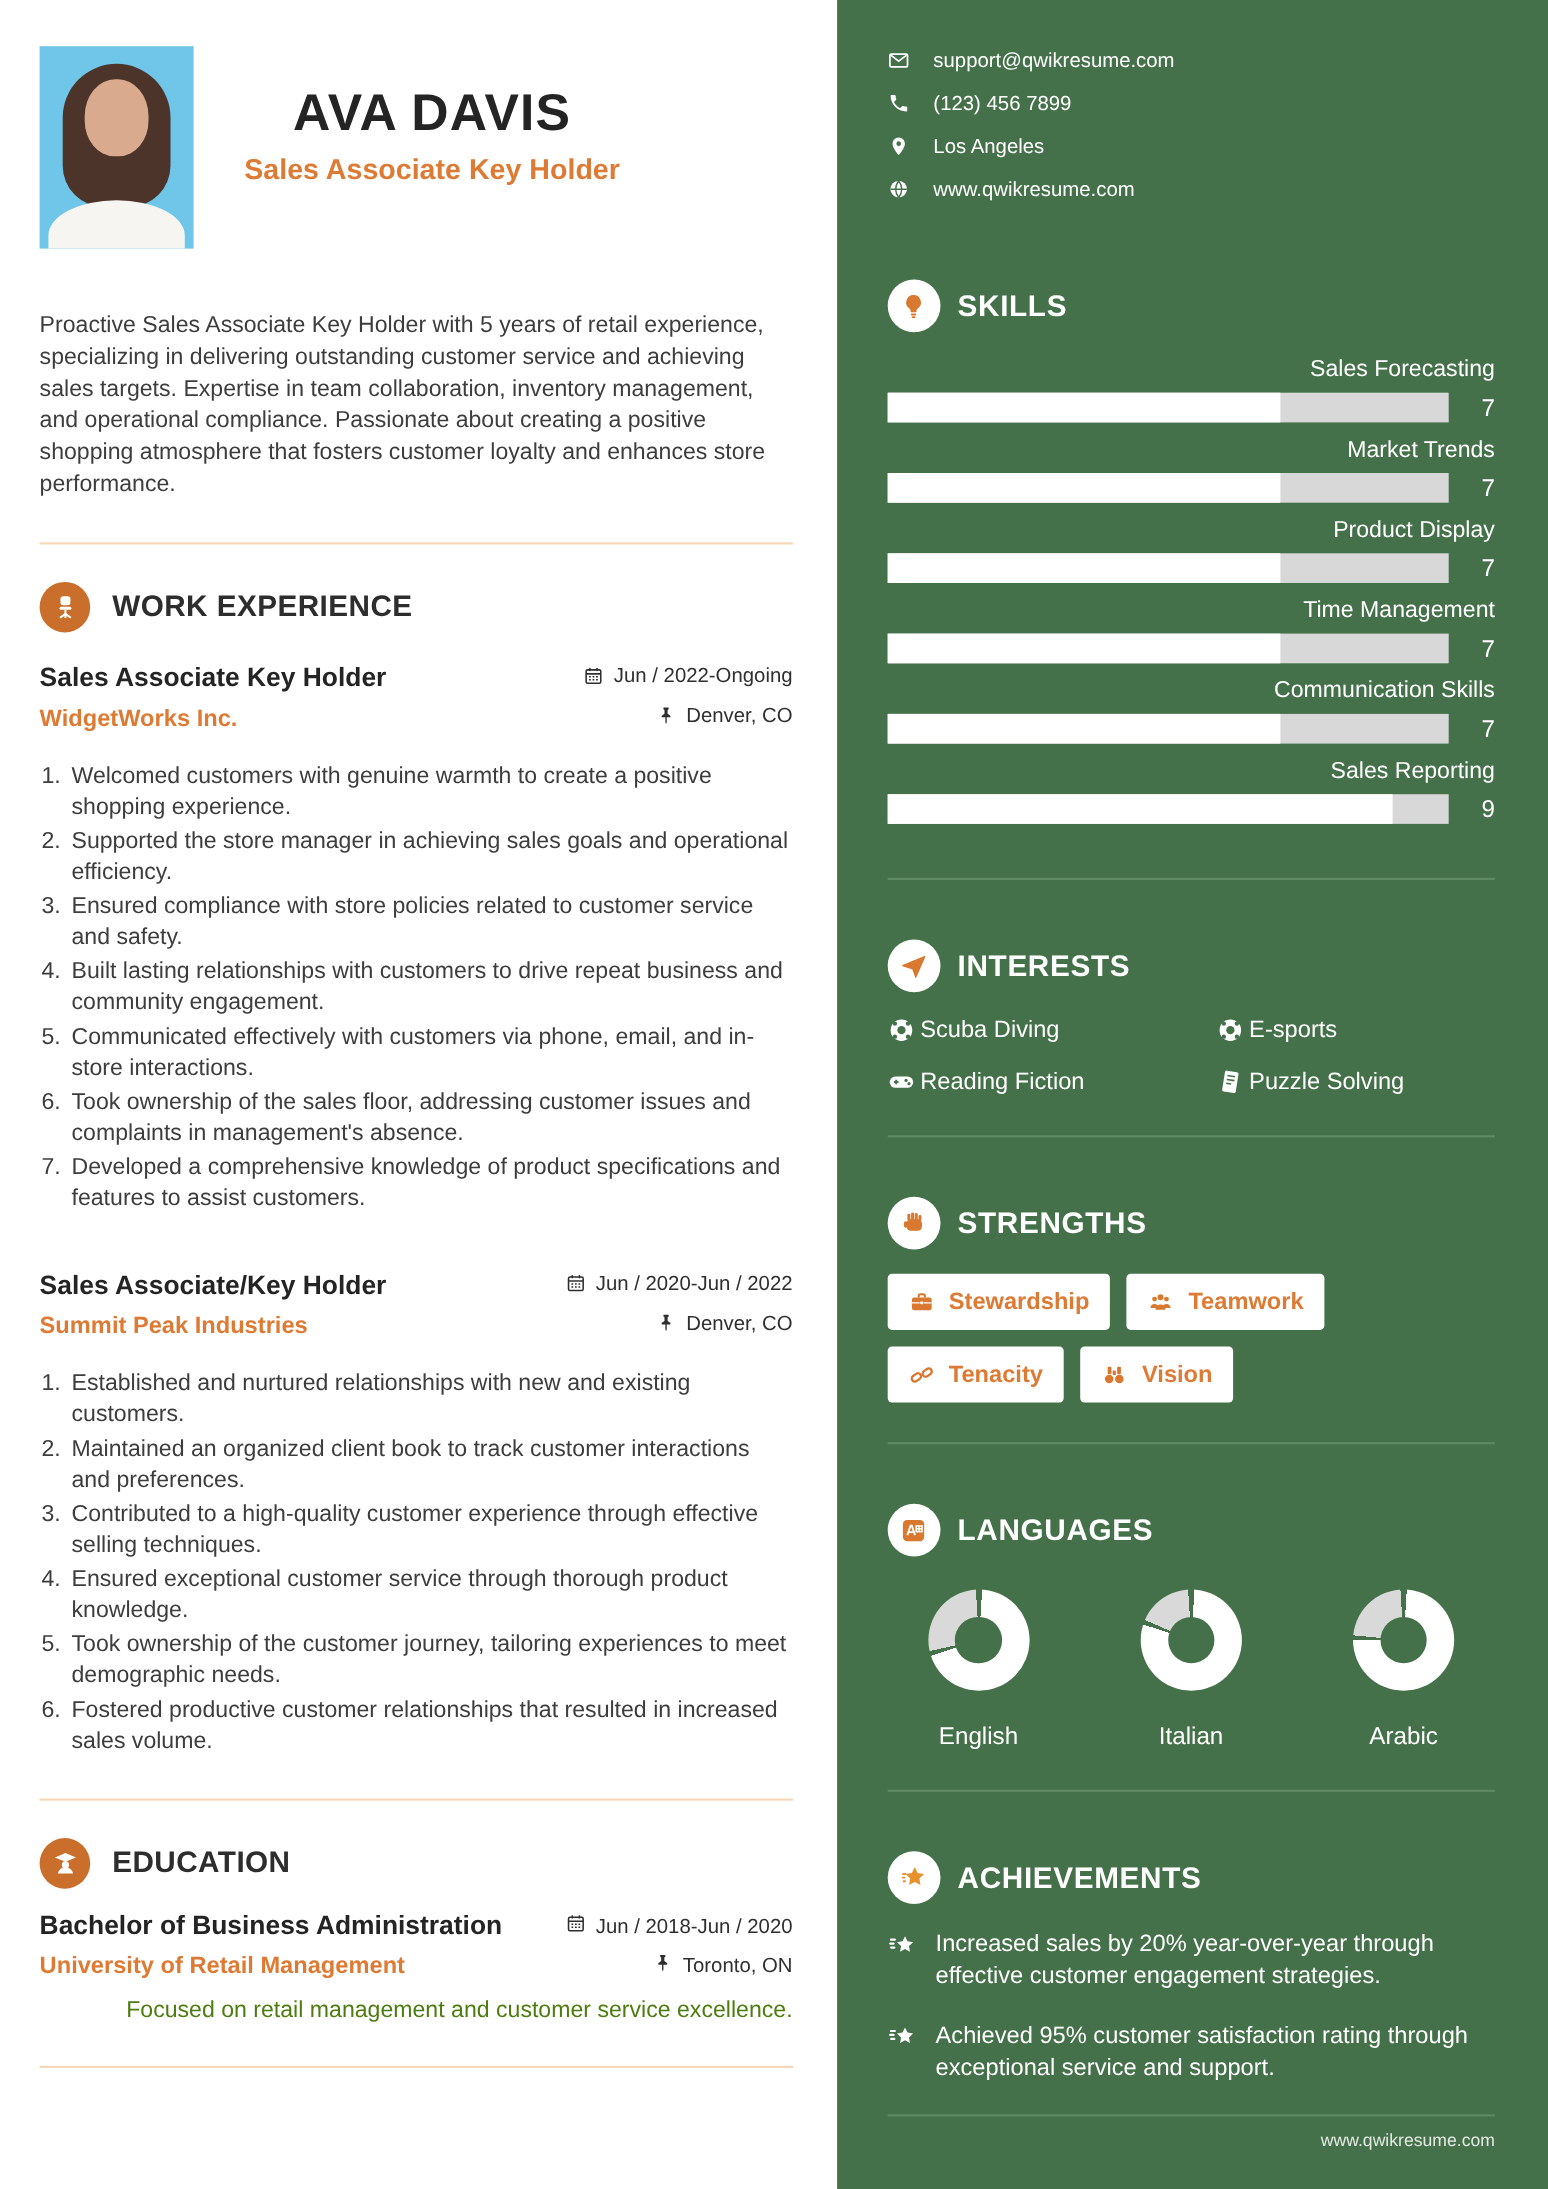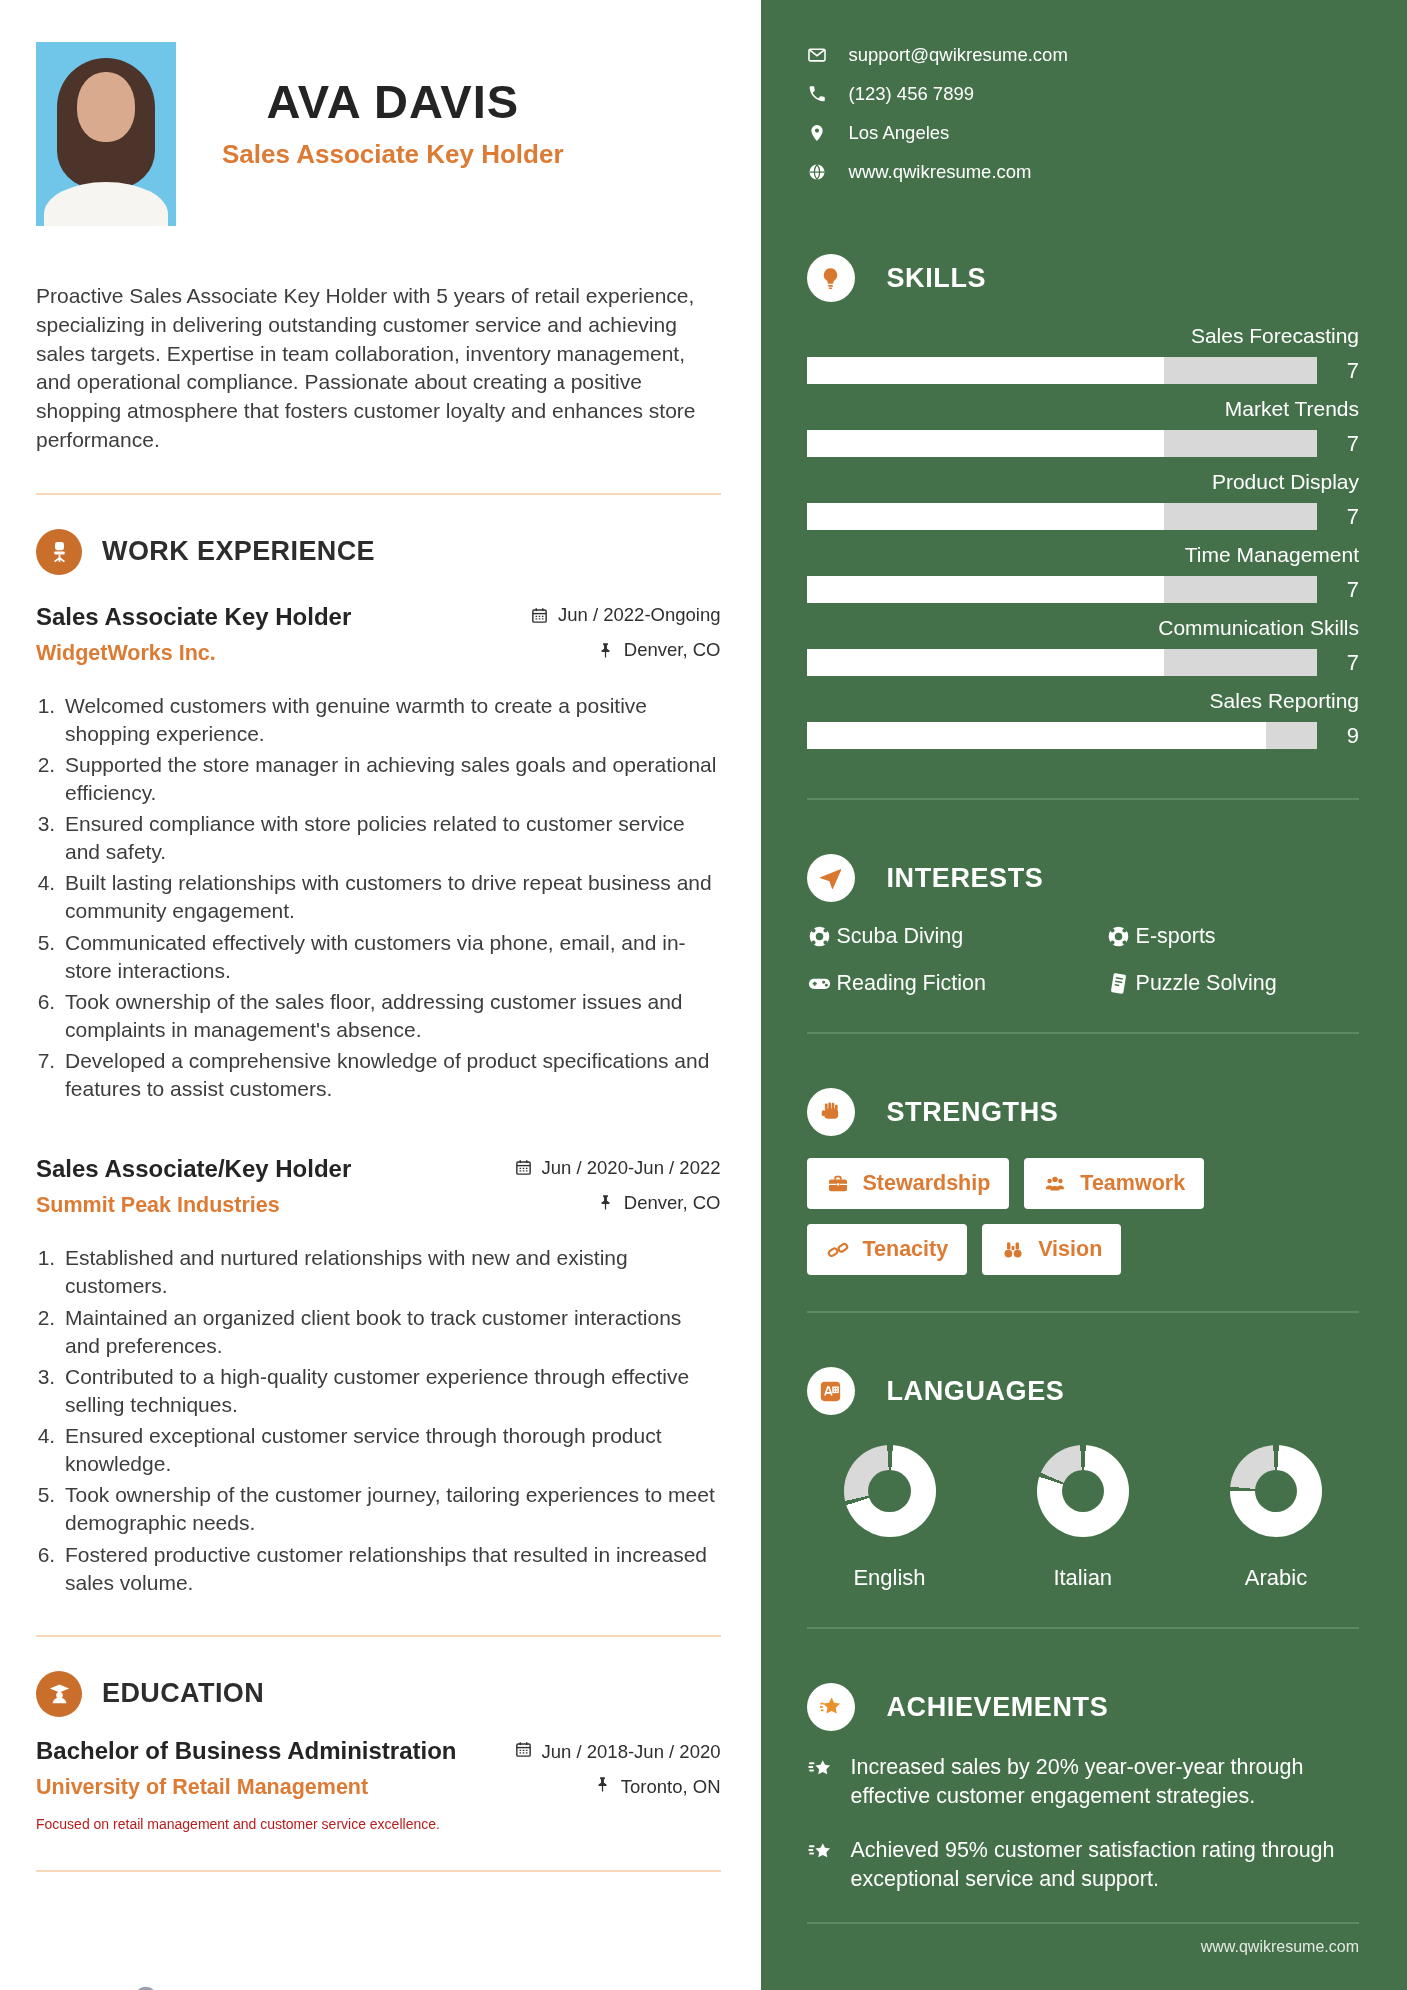--- a/index.html
+++ b/index.html
@@ -26,30 +26,30 @@
   .summary-text { margin:4px 0 0 0; font-size:21px; line-height:1.37; color:#3d3d3d; }
   .divider-left { border:none; border-top:2px solid #f5d8b8; margin:38px 0 34px 0; }
   .job { margin-top:28px; }
   .job-row { display:flex; justify-content:space-between; align-items:baseline; }
   .job-title { font-size:24px; font-weight:700; color:#242424; }
   .job-company { font-size:21.5px; font-weight:600; color:#dd7a33; margin-top:10px; }
   .meta { font-size:18.5px; color:#2f2f2f; display:flex; align-items:center; gap:9px; white-space:nowrap; }
   .meta svg { width:19px; height:19px; }
   ol.bullets { margin:26px 0 0 0; padding-left:25px; font-size:21px; line-height:1.34; color:#3d3d3d; }
   ol.bullets li { padding-left:4px; margin-bottom:3px; }
-  .edu-desc { margin:16px 0 0 0; font-size:14px; color:#b91c1c; }
+  .edu-desc { margin:16px 0 0 0; font-size:21px; color:#4d7c0f;text-align:right; }
   .footer-left { display:flex; align-items:center; gap:11px; margin-top:112px; font-size:16px; color:#555; }
   .qlogo svg { width:30px; height:30px; display:block; }
   .brand-link { font-size:17px; font-weight:600; color:#333; text-decoration:underline; }
   
   .sidebar { width:684px; background:#45714a; color:#ffffff; padding:44px 48px 34px 46px; display:flex; flex-direction:column; }
   .contact-row { display:flex; align-items:center; gap:22px; margin-bottom:17px; font-size:18.5px; }
   .contact-row svg { width:20px; height:20px; flex-shrink:0; }
   .side-sec { margin-top:54px; }
-  .side-head { display:flex; align-items:center; gap:32px; margin-bottom:22px; }
+  .side-head { display:flex; align-items:center; gap:16px; margin-bottom:22px; }
   .side-circle { width:48px; height:48px; border-radius:50%; background:#ffffff; display:flex; align-items:center; justify-content:center; flex-shrink:0; }
   .side-circle svg { width:27px; height:27px; }
   .side-head h2 { margin:0; font-size:27px; font-weight:700; letter-spacing:.6px; color:#fff; }
   .skill { margin-bottom:13px; }
   .skill-name { font-size:21px; margin-bottom:9px;text-align:right; }
   .skill-bar-row { display:flex; align-items:center; gap:16px; margin-bottom:12px; }
   .skill-track { flex:1; height:27px; background:#d8d8d8; position:relative; }
   .skill-fill { position:absolute; left:0; top:0; bottom:0; background:#ffffff; }
   .skill-num { width:26px; font-size:22px; text-align:right; }
   .side-divider { height:2px; background:#5e8962; border:none; margin:36px 0 0 0; }

